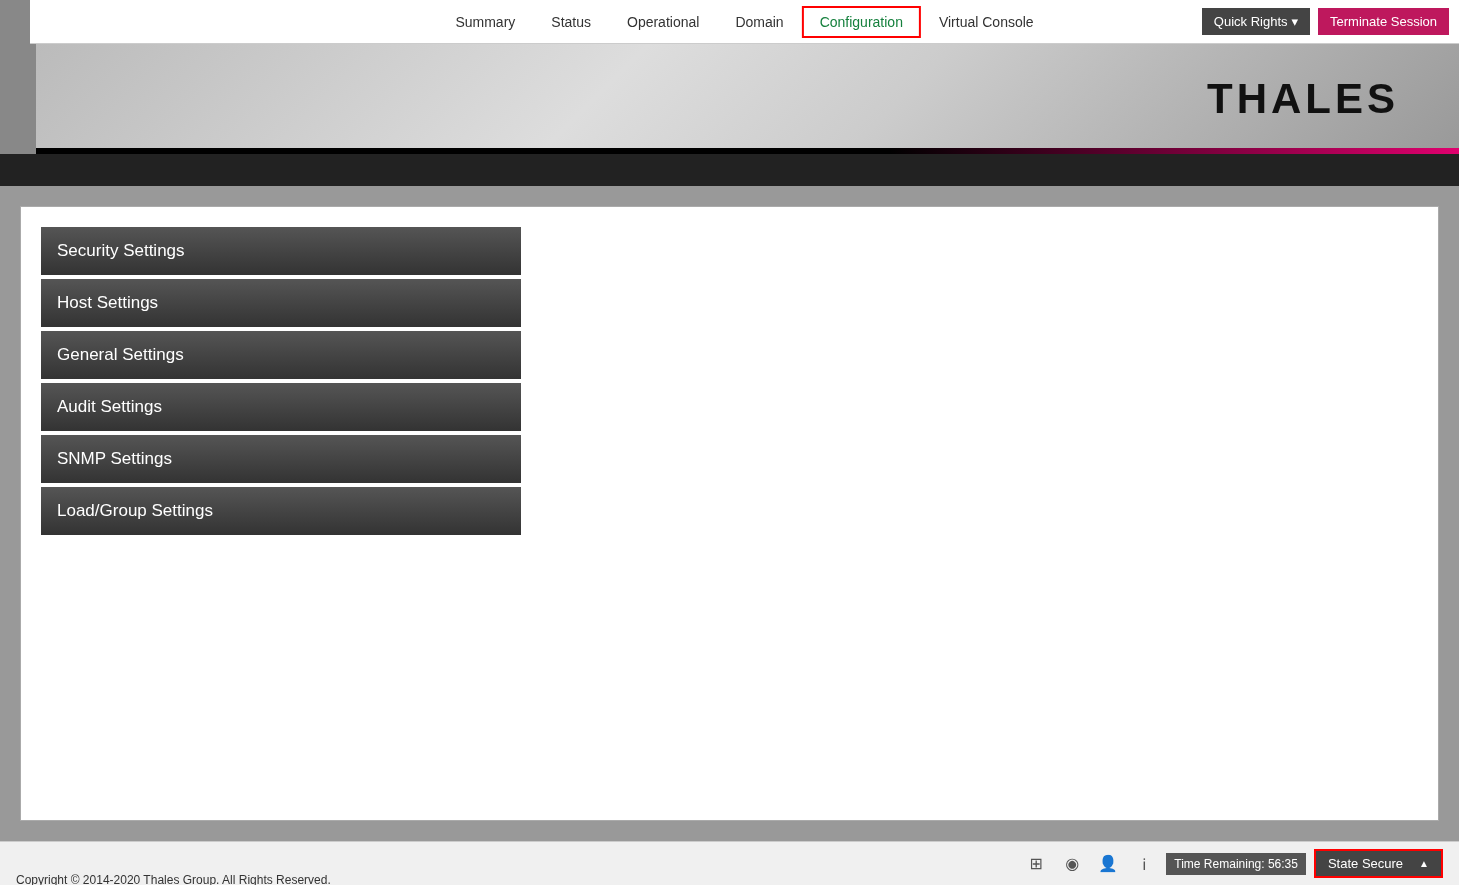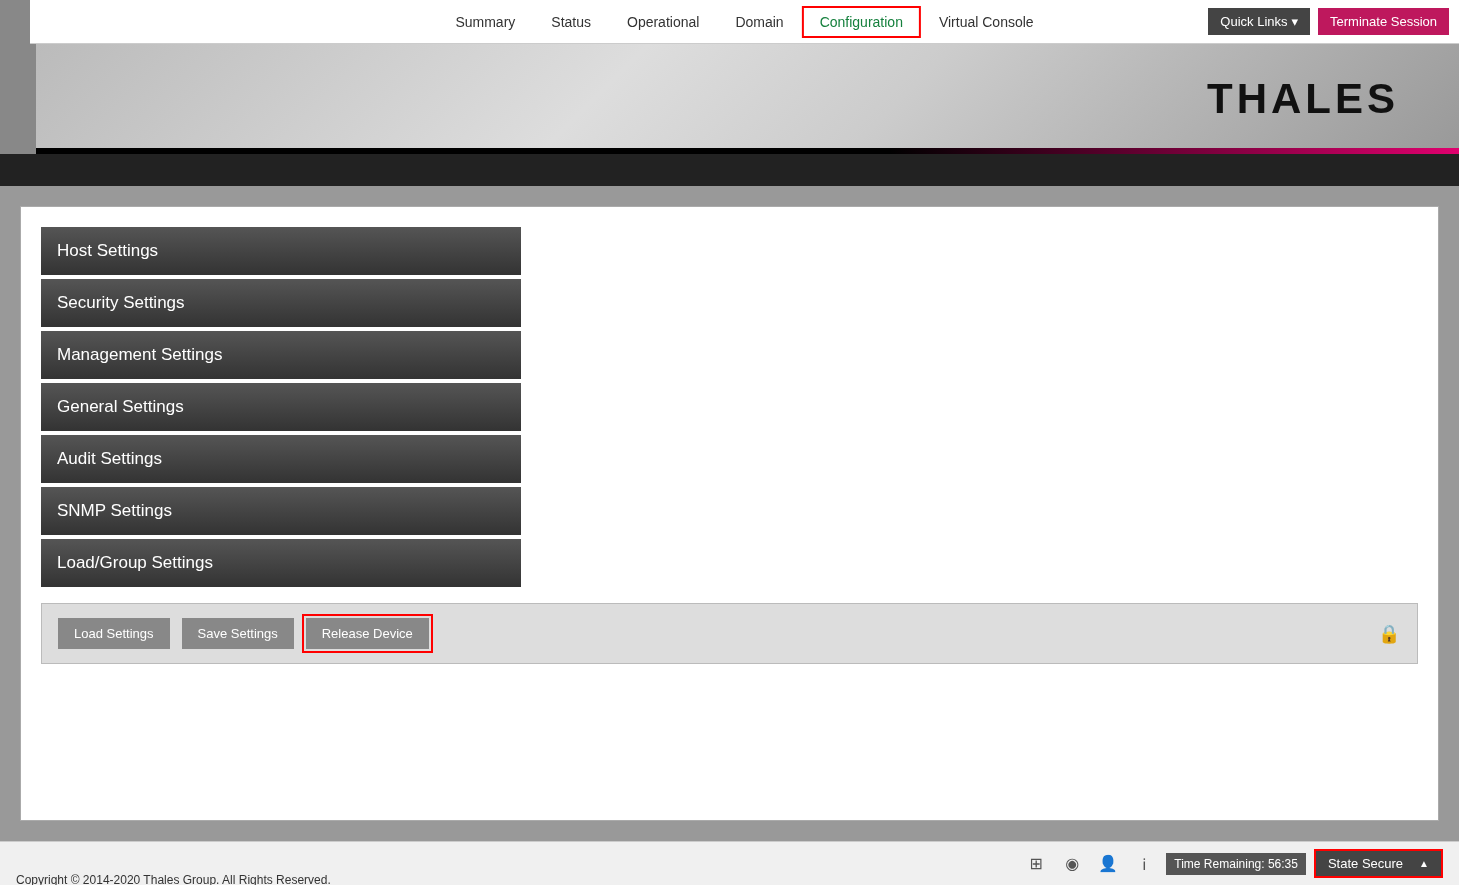--- a/index.html
+++ b/index.html
@@ -225,54 +225,45 @@
   <div class="nav-links">
     <a class="nav-item">Summary</a>
     <a class="nav-item">Status</a>
     <a class="nav-item">Operational</a>
     <a class="nav-item">Domain</a>
     <a class="nav-item active">Configuration</a>
     <a class="nav-item">Virtual Console</a>
   </div>
   <div class="nav-right">
     <button class="quick-links-btn">
-      <span>Quick Links</span>
+      <span>Quick Rights</span>
       <span>▾</span>
     </button>
     <button class="terminate-btn">Terminate Session</button>
   </div>
 </div>
 
 <div class="header-banner">
   <div class="thales-logo">THALES</div>
 </div>
 
 <div class="dark-strip"></div>
 
 <div class="main-bg">
   <div class="content-card">
 
     <div class="sidebar-menu">
+      <button class="menu-item">Security Settings</button>
       <button class="menu-item">Host Settings</button>
-      <button class="menu-item">Security Settings</button>
-      <button class="menu-item">Management Settings</button>
       <button class="menu-item">General Settings</button>
       <button class="menu-item">Audit Settings</button>
       <button class="menu-item">SNMP Settings</button>
       <button class="menu-item">Load/Group Settings</button>
     </div>
 
-    <div class="action-bar">
-      <button class="action-btn">Load Settings</button>
-      <button class="action-btn">Save Settings</button>
-      <button class="action-btn highlighted">Release Device</button>
-      <div class="lock-icon-container">
-        <span style="font-size:18px; color:#333;">🔒</span>
-      </div>
-    </div>
 
   </div>
 </div>
 
 <div class="footer">
   <span class="footer-copyright">Copyright © 2014-2020 Thales Group. All Rights Reserved.</span>
   <div class="footer-right">
     <div class="footer-icon">⊞</div>
     <div class="footer-icon">◉</div>
     <div class="footer-icon">👤</div>

